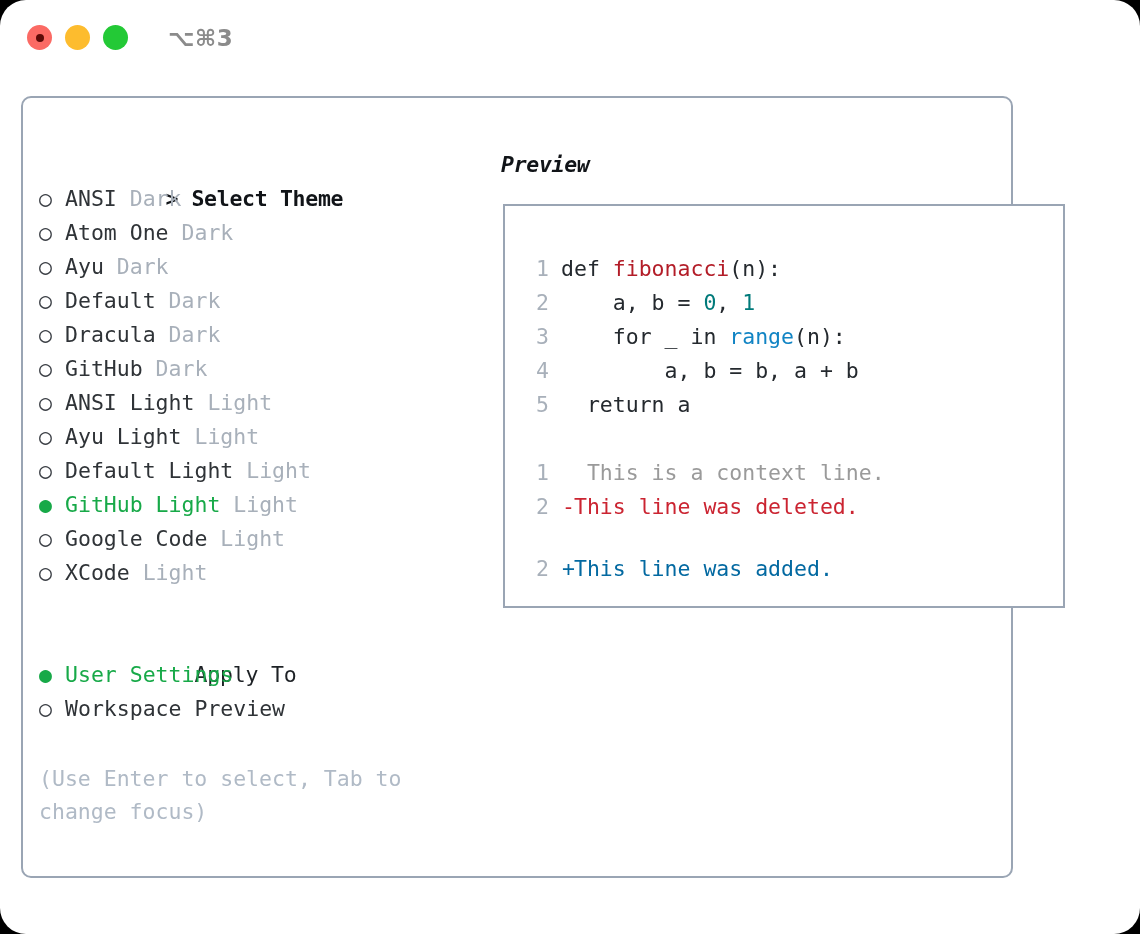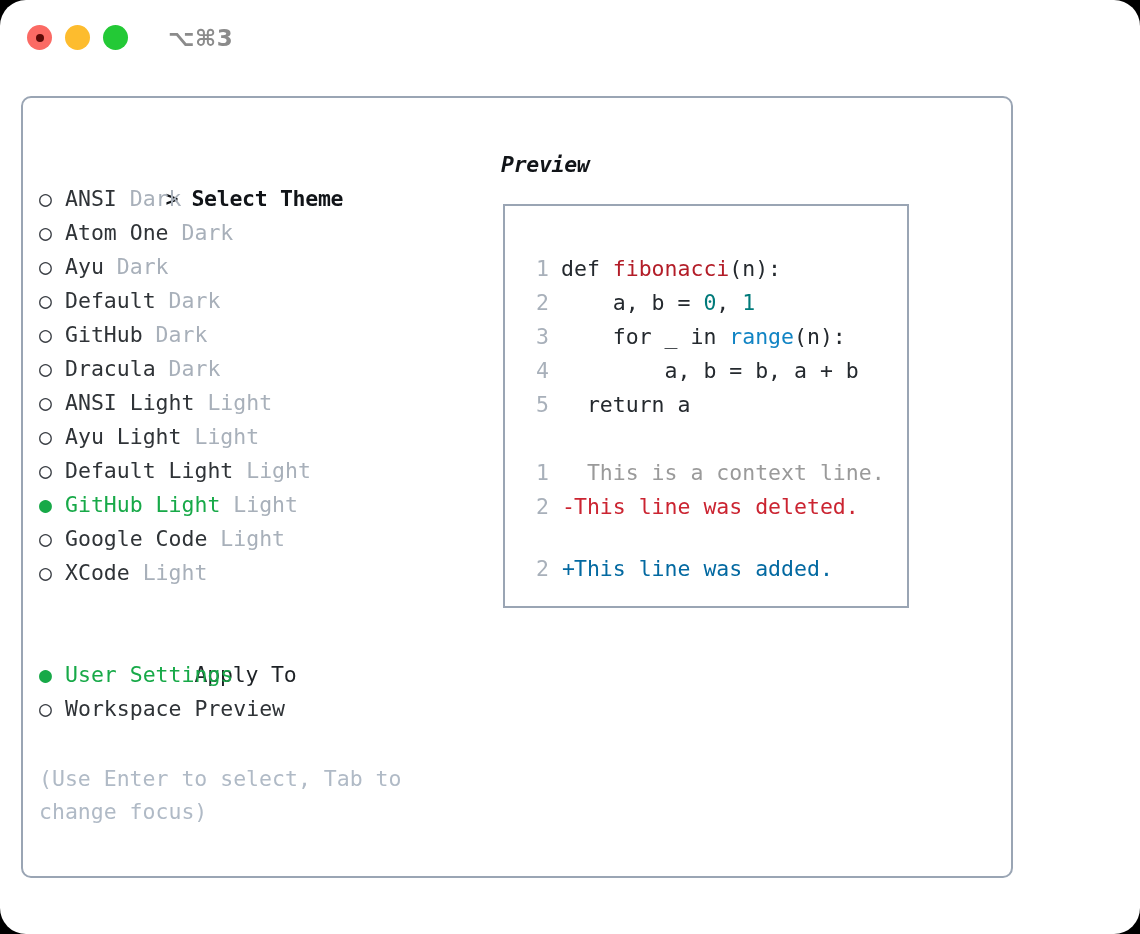--- a/index.html
+++ b/index.html
@@ -157,21 +157,21 @@
     font-weight: bold;
     color: #111418;
     letter-spacing: -0.3px;
     white-space: pre;
   }
 
   .code-box {
     position: absolute;
     left: 480px;
     top: 106px;
-    width: 406px;
+    width: 562px;
     height: 404px;
     box-sizing: border-box;
     border: 2px solid #9aa5b4;
     background: #ffffff;
   }
 
   .code-inner {
     position: absolute;
     left: 18px;
     top: 46px;
@@ -222,22 +222,22 @@
 
       <div class="left-col">
         <div class="tui-line header-line">
           <span class="marker">&gt;</span><span>Select Theme</span>
         </div>
         <div id="theme-list">
             <div class="tui-line"><span class="marker marker-empty">○</span><span class="opt-name">ANSI</span><span class="opt-variant"> Dark</span></div>
             <div class="tui-line"><span class="marker marker-empty">○</span><span class="opt-name">Atom One</span><span class="opt-variant"> Dark</span></div>
             <div class="tui-line"><span class="marker marker-empty">○</span><span class="opt-name">Ayu</span><span class="opt-variant"> Dark</span></div>
             <div class="tui-line"><span class="marker marker-empty">○</span><span class="opt-name">Default</span><span class="opt-variant"> Dark</span></div>
+            <div class="tui-line"><span class="marker marker-empty">○</span><span class="opt-name">Dracula</span><span class="opt-variant"> Dark</span></div>
             <div class="tui-line"><span class="marker marker-empty">○</span><span class="opt-name">GitHub</span><span class="opt-variant"> Dark</span></div>
-            <div class="tui-line"><span class="marker marker-empty">○</span><span class="opt-name">Dracula</span><span class="opt-variant"> Dark</span></div>
             <div class="tui-line"><span class="marker marker-empty">○</span><span class="opt-name">ANSI Light</span><span class="opt-variant"> Light</span></div>
             <div class="tui-line"><span class="marker marker-empty">○</span><span class="opt-name">Ayu Light</span><span class="opt-variant"> Light</span></div>
             <div class="tui-line"><span class="marker marker-empty">○</span><span class="opt-name">Default Light</span><span class="opt-variant"> Light</span></div>
             <div class="tui-line"><span class="marker marker-dot">●</span><span class="opt-name selected">GitHub Light</span><span class="opt-variant"> Light</span></div>
             <div class="tui-line"><span class="marker marker-empty">○</span><span class="opt-name">Google Code</span><span class="opt-variant"> Light</span></div>
             <div class="tui-line"><span class="marker marker-empty">○</span><span class="opt-name">XCode</span><span class="opt-variant"> Light</span></div>
           </div>
         <div class="spacer-line"></div>
         <div class="tui-line">
           <span class="marker"> </span><span class="section-head">Apply To</span>

